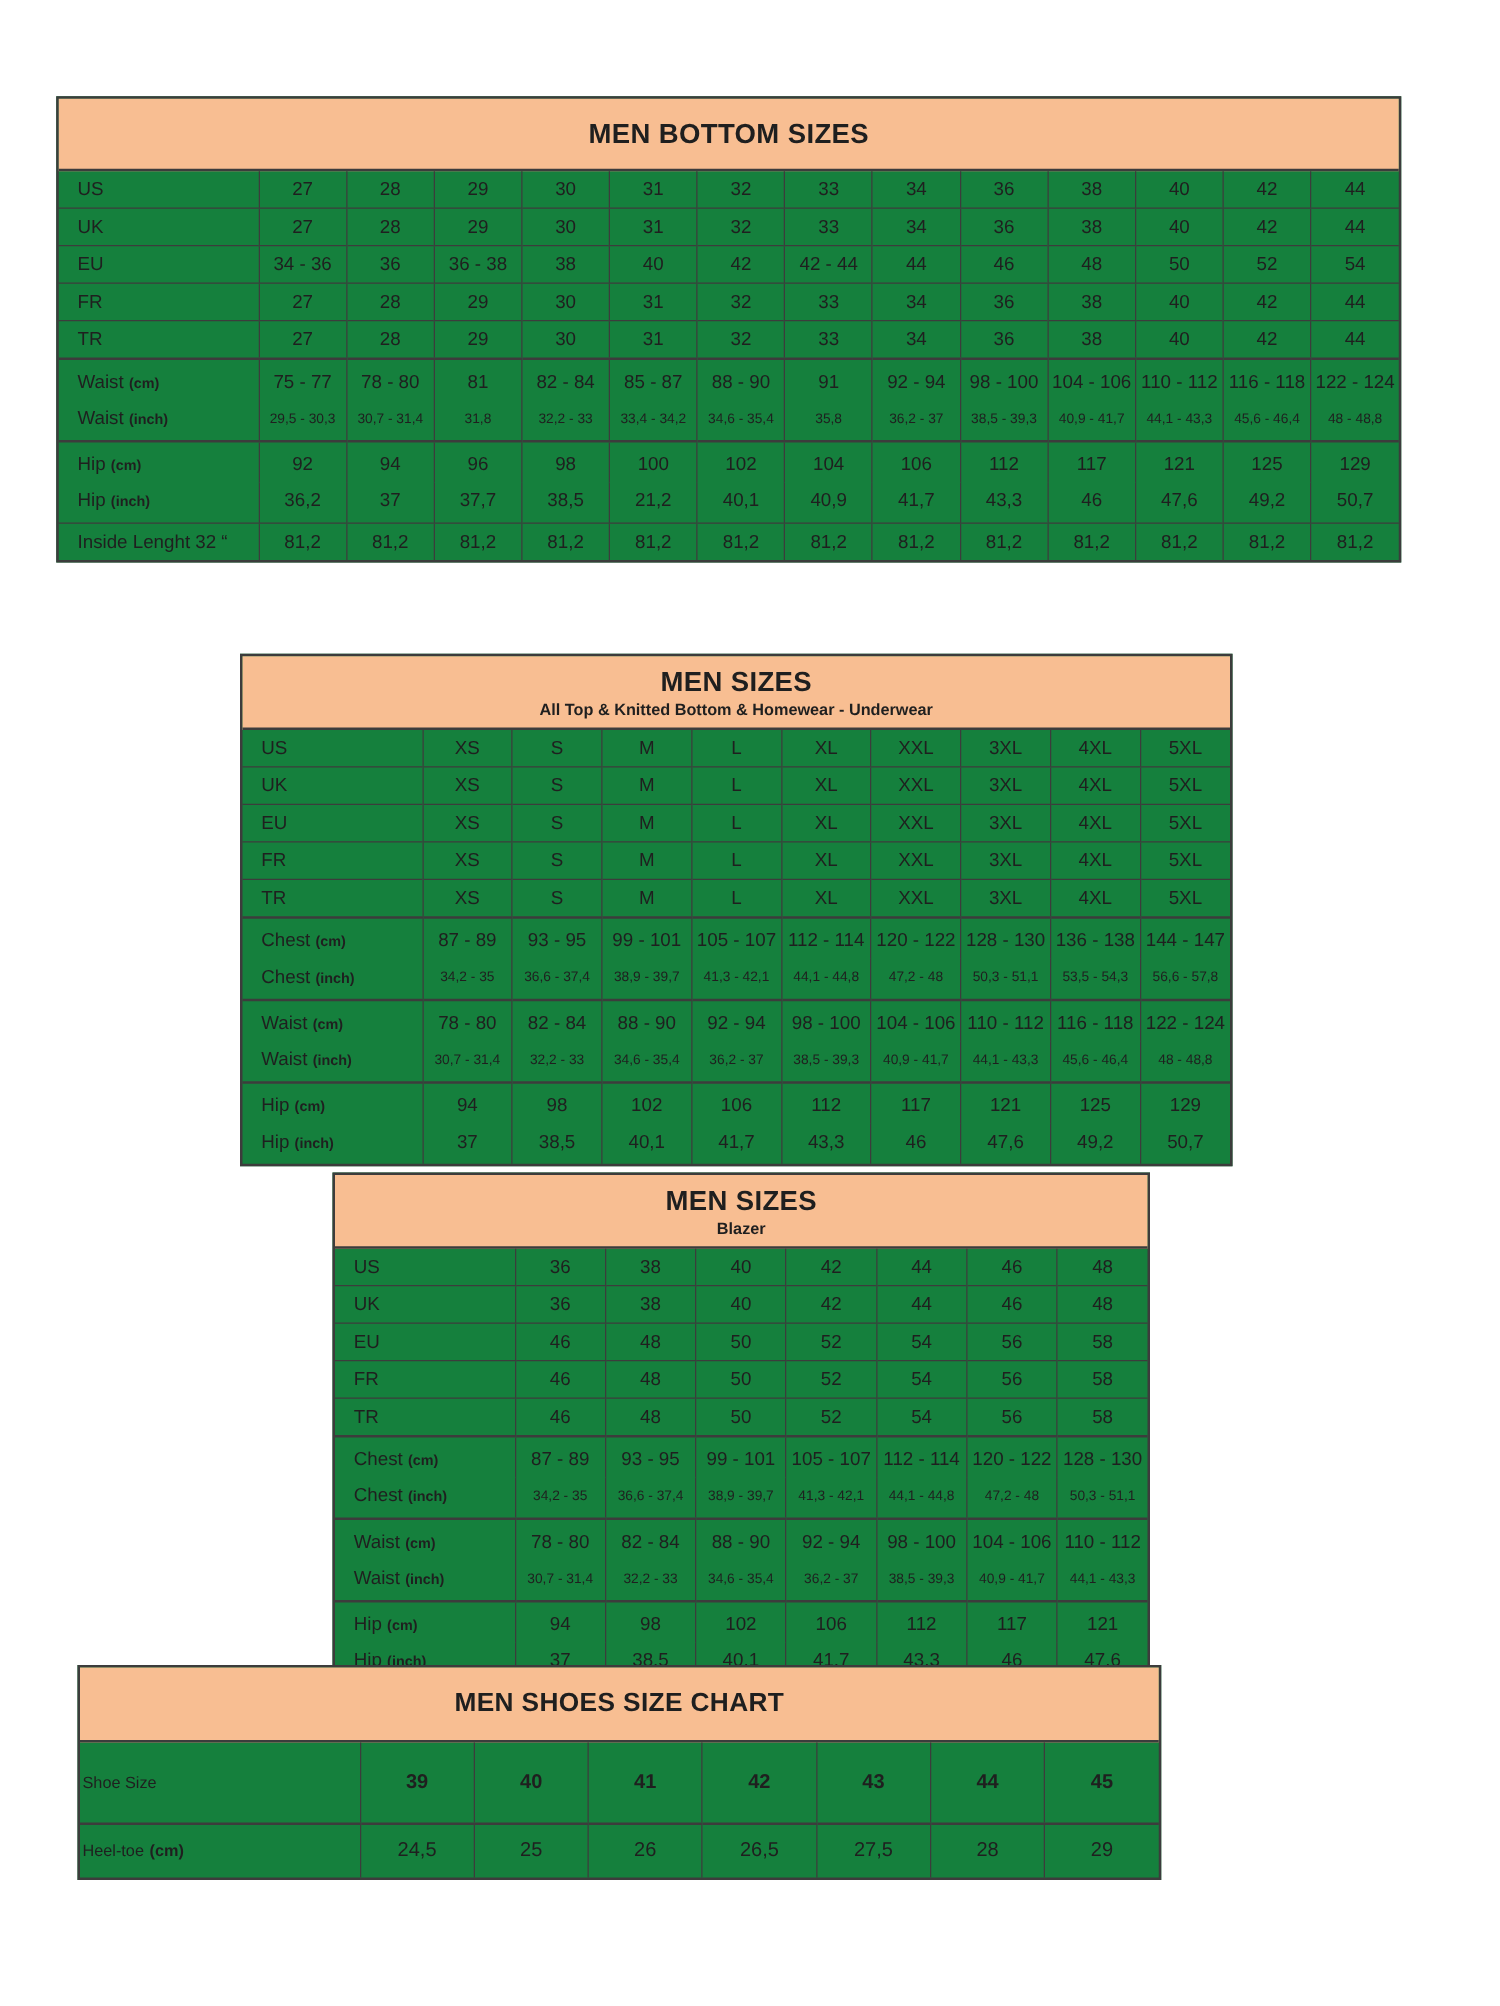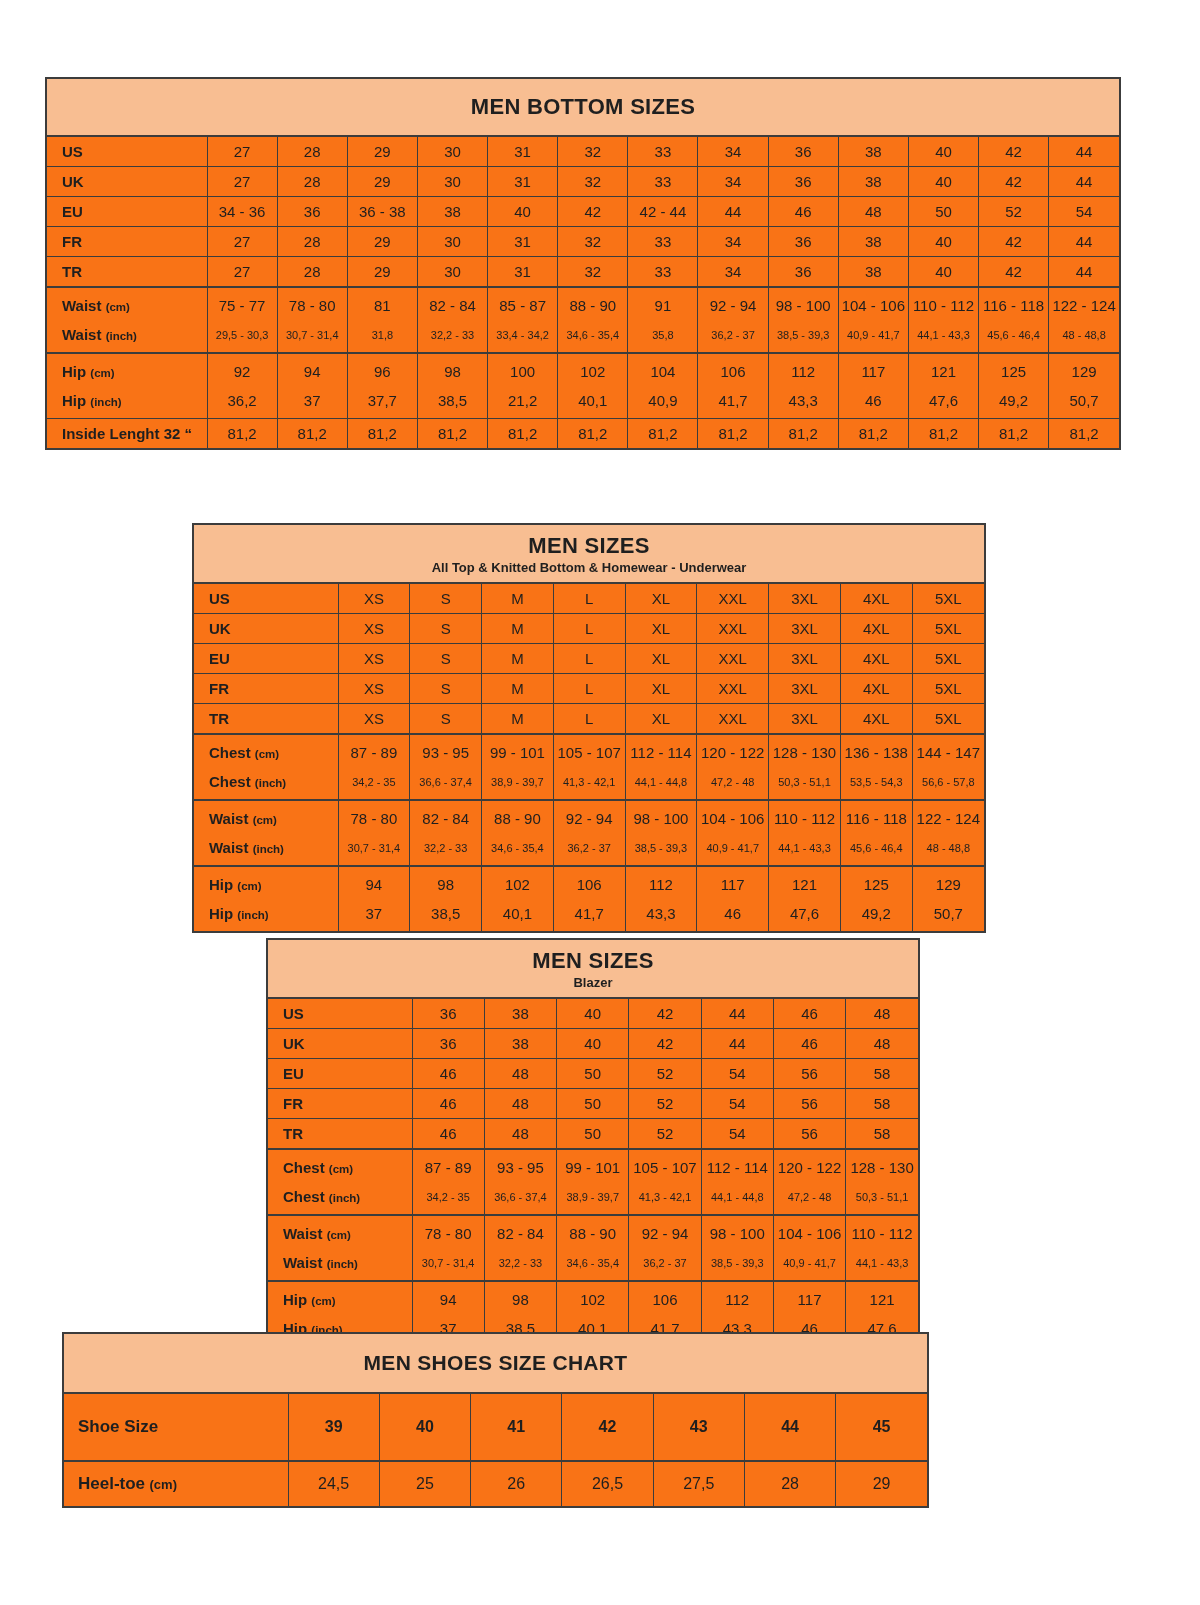--- a/index.html
+++ b/index.html
@@ -14,21 +14,21 @@
     width: 1200px;
     height: 1605px;
     background: #ffffff;
     font-family: "Liberation Sans", sans-serif;
     color: var(--text);
     overflow: hidden;
   }
   .size-table {
     position: absolute;
     border: 2px solid var(--border);
-    background: #f97316;
+    background: #15803d;
   }
   .t1 { left: 45px;  top: 77px;   width: 1076px; }
   .t2 { left: 192px; top: 523px;  width: 794px;  }
   .t3 { left: 266px; top: 938px;  width: 654px;  }
   .t4 { left: 62px;  top: 1332px; width: 867px; }
 
   .tbl-header {
     background: var(--header-bg);
     border-bottom: 2px solid var(--border);
     text-align: center;
@@ -64,37 +64,37 @@
     overflow: hidden;
     white-space: nowrap;
   }
   table.grid tr:first-child td { border-top: none; }
   table.grid td.label-cell {
     border-left: none;
     text-align: left;
     padding-left: 15px;
     font-weight: bold;
   }
-  .label-main { font-size: 15px; font-weight: bold; }
+  .label-main { font-size: 15px; font-weight: normal; }
   .label-unit { font-size: 11.5px; font-weight: bold; }
 
   tr.sep td  { border-top: 2px solid var(--border); }
   tr.pair td { border-top: none; }
   tr.small td.value-cell { font-size: 11px; }
   tr.bold td.value-cell  { font-weight: bold; }
   tr.padtop td    { padding-top: 9px; }
   tr.padbottom td { padding-bottom: 9px; }
 
   .t1 td.label-cell { width: 160px; }
   .t2 td.label-cell { width: 144px; }
   .t3 td.label-cell { width: 144px; }
   .t4 td.label-cell { width: 224px; }
 
   .t4 table.grid td { font-size: 16px; padding: 12px 2px; }
-  .t4 .label-main   { font-size: 17px; margin-left: 12px; }
+  .t4 .label-main   { font-size: 13px; }
   .t4 .label-unit   { font-size: 13px; }
   .t4 tr.tall td    { padding-top: 23px; padding-bottom: 23px; }
 </style>
 </head>
 <body>
 
 <div class="page">
     <div class="size-table t1">
       <div class="tbl-header">
         <div class="tbl-title">MEN BOTTOM SIZES</div>

